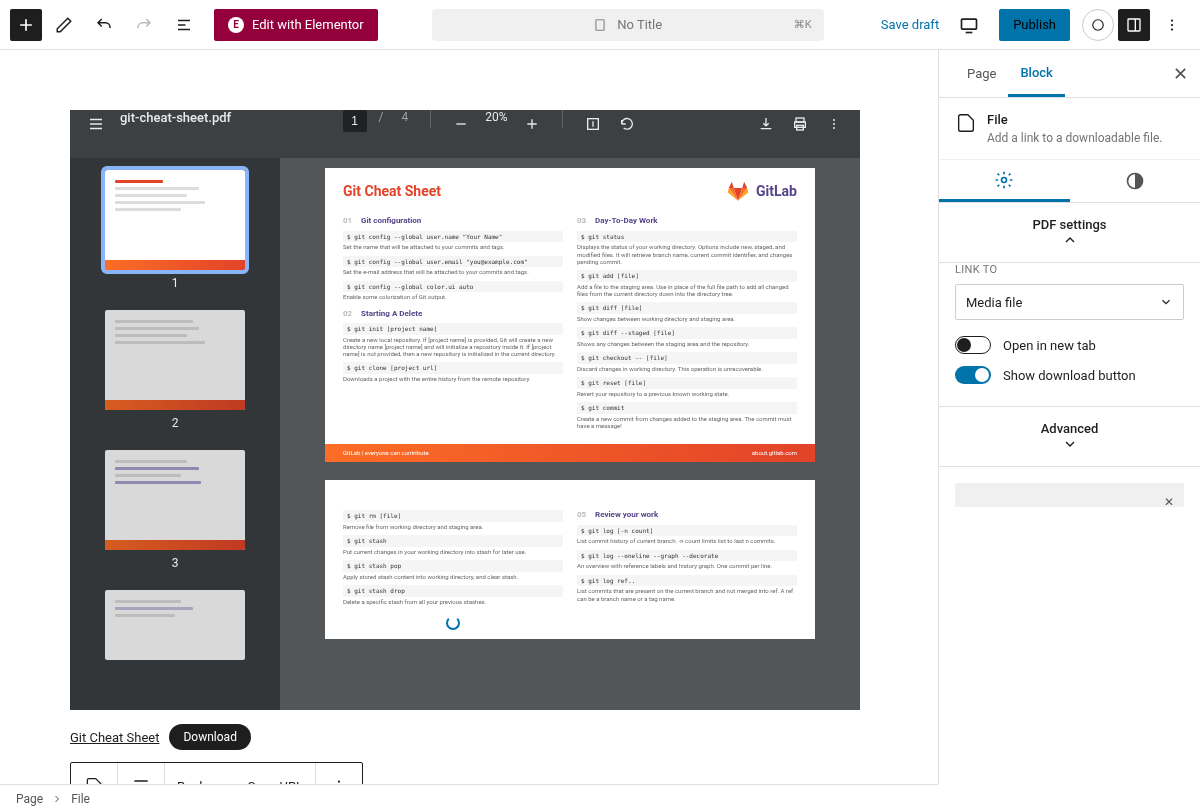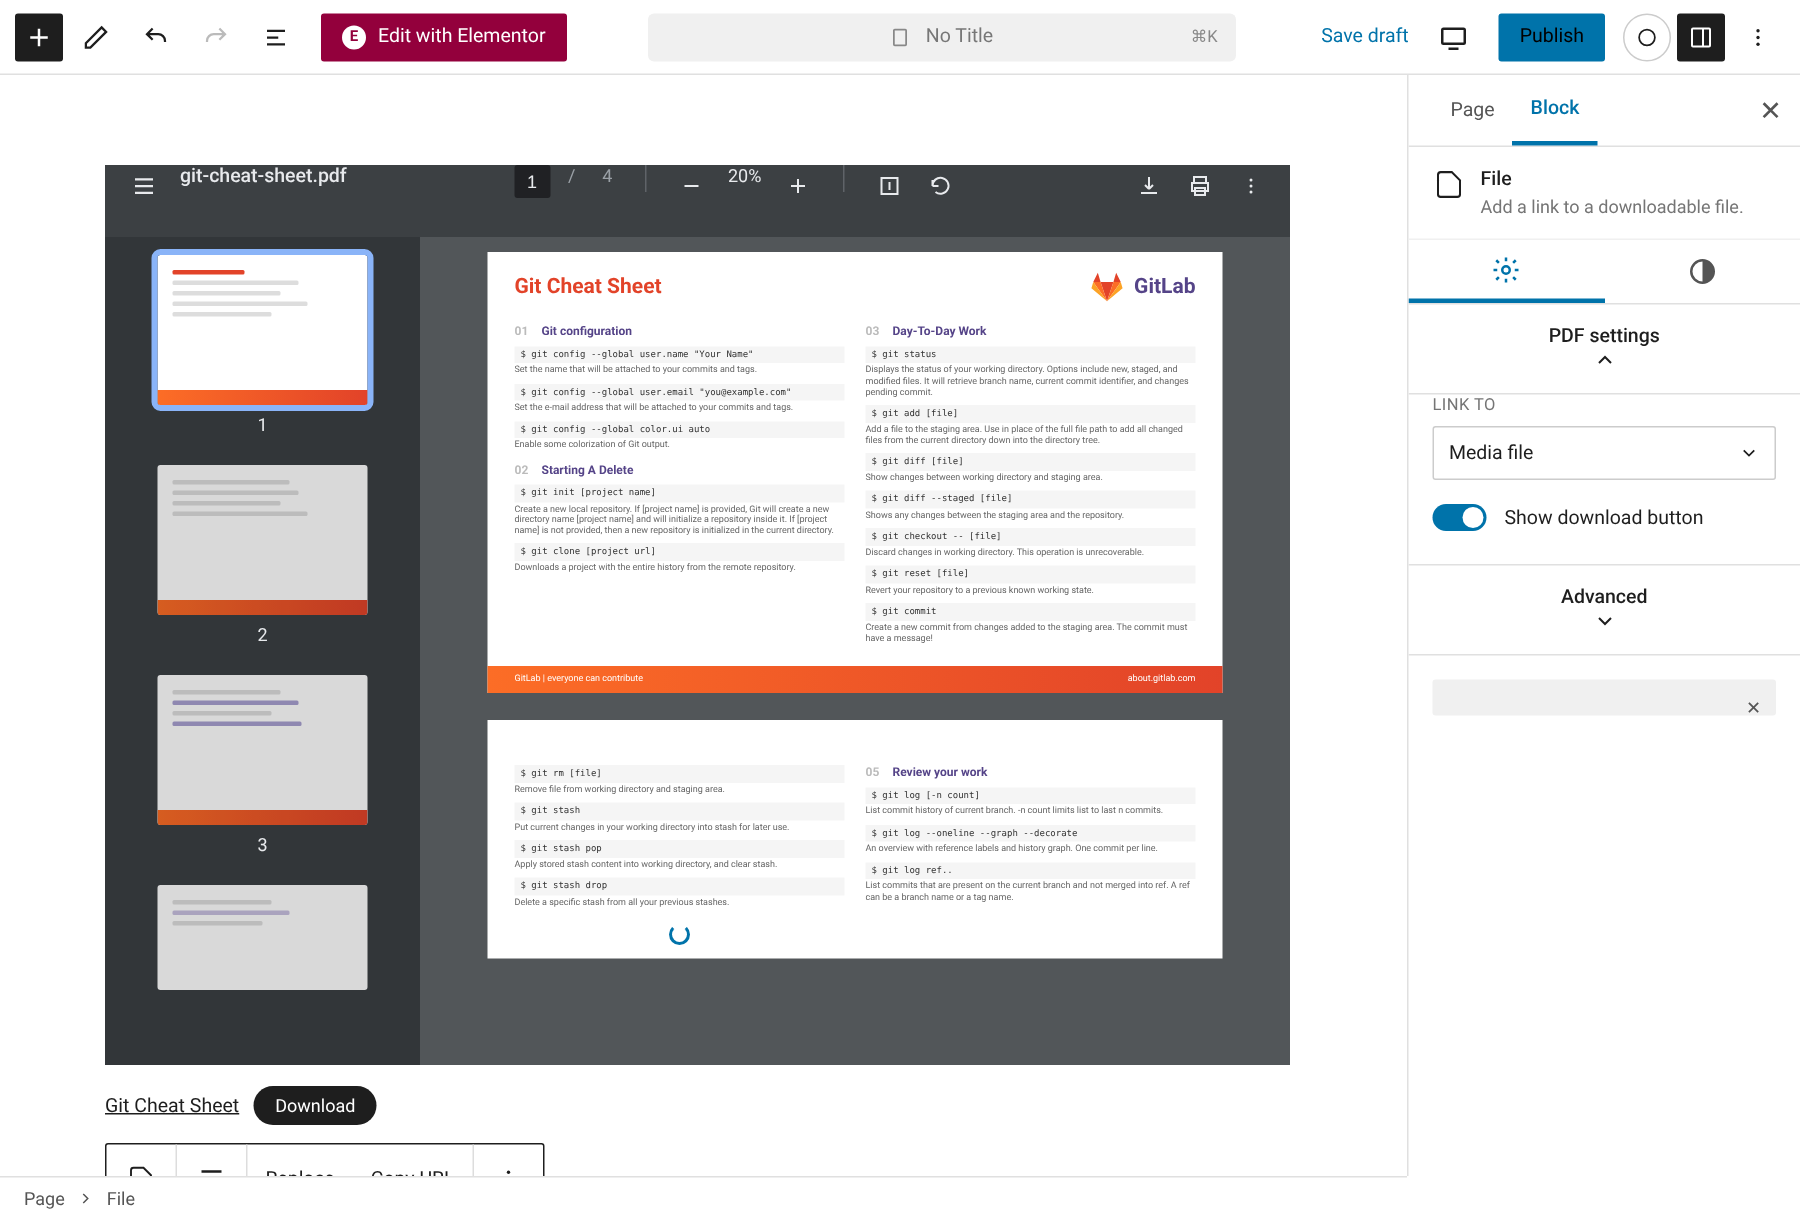--- a/index.html
+++ b/index.html
@@ -425,20 +425,24 @@
     <div class="sb-panel">
       <div class="sb-panel-body">
         <div class="field-label">LINK TO</div>
         <div class="select-box">
           <span>Media file</span>
           <svg width="14" height="14" viewBox="0 0 24 24" fill="none" stroke="currentColor" stroke-width="2">
               <path d="M6 9l6 6 6-6"></path>
             </svg>
         </div>
         <div class="toggle-row">
+          <div class="toggle off-border"></div>
+          <span>Open in new tab</span>
+        </div>
+        <div class="toggle-row">
           <div class="toggle on"></div>
           <span>Show download button</span>
         </div>
       </div>
     </div>
 
     <div class="sb-panel">
       <div class="sb-panel-h">
         <span>Advanced</span>
         <svg width="16" height="16" viewBox="0 0 24 24" fill="none" stroke="currentColor" stroke-width="2">

